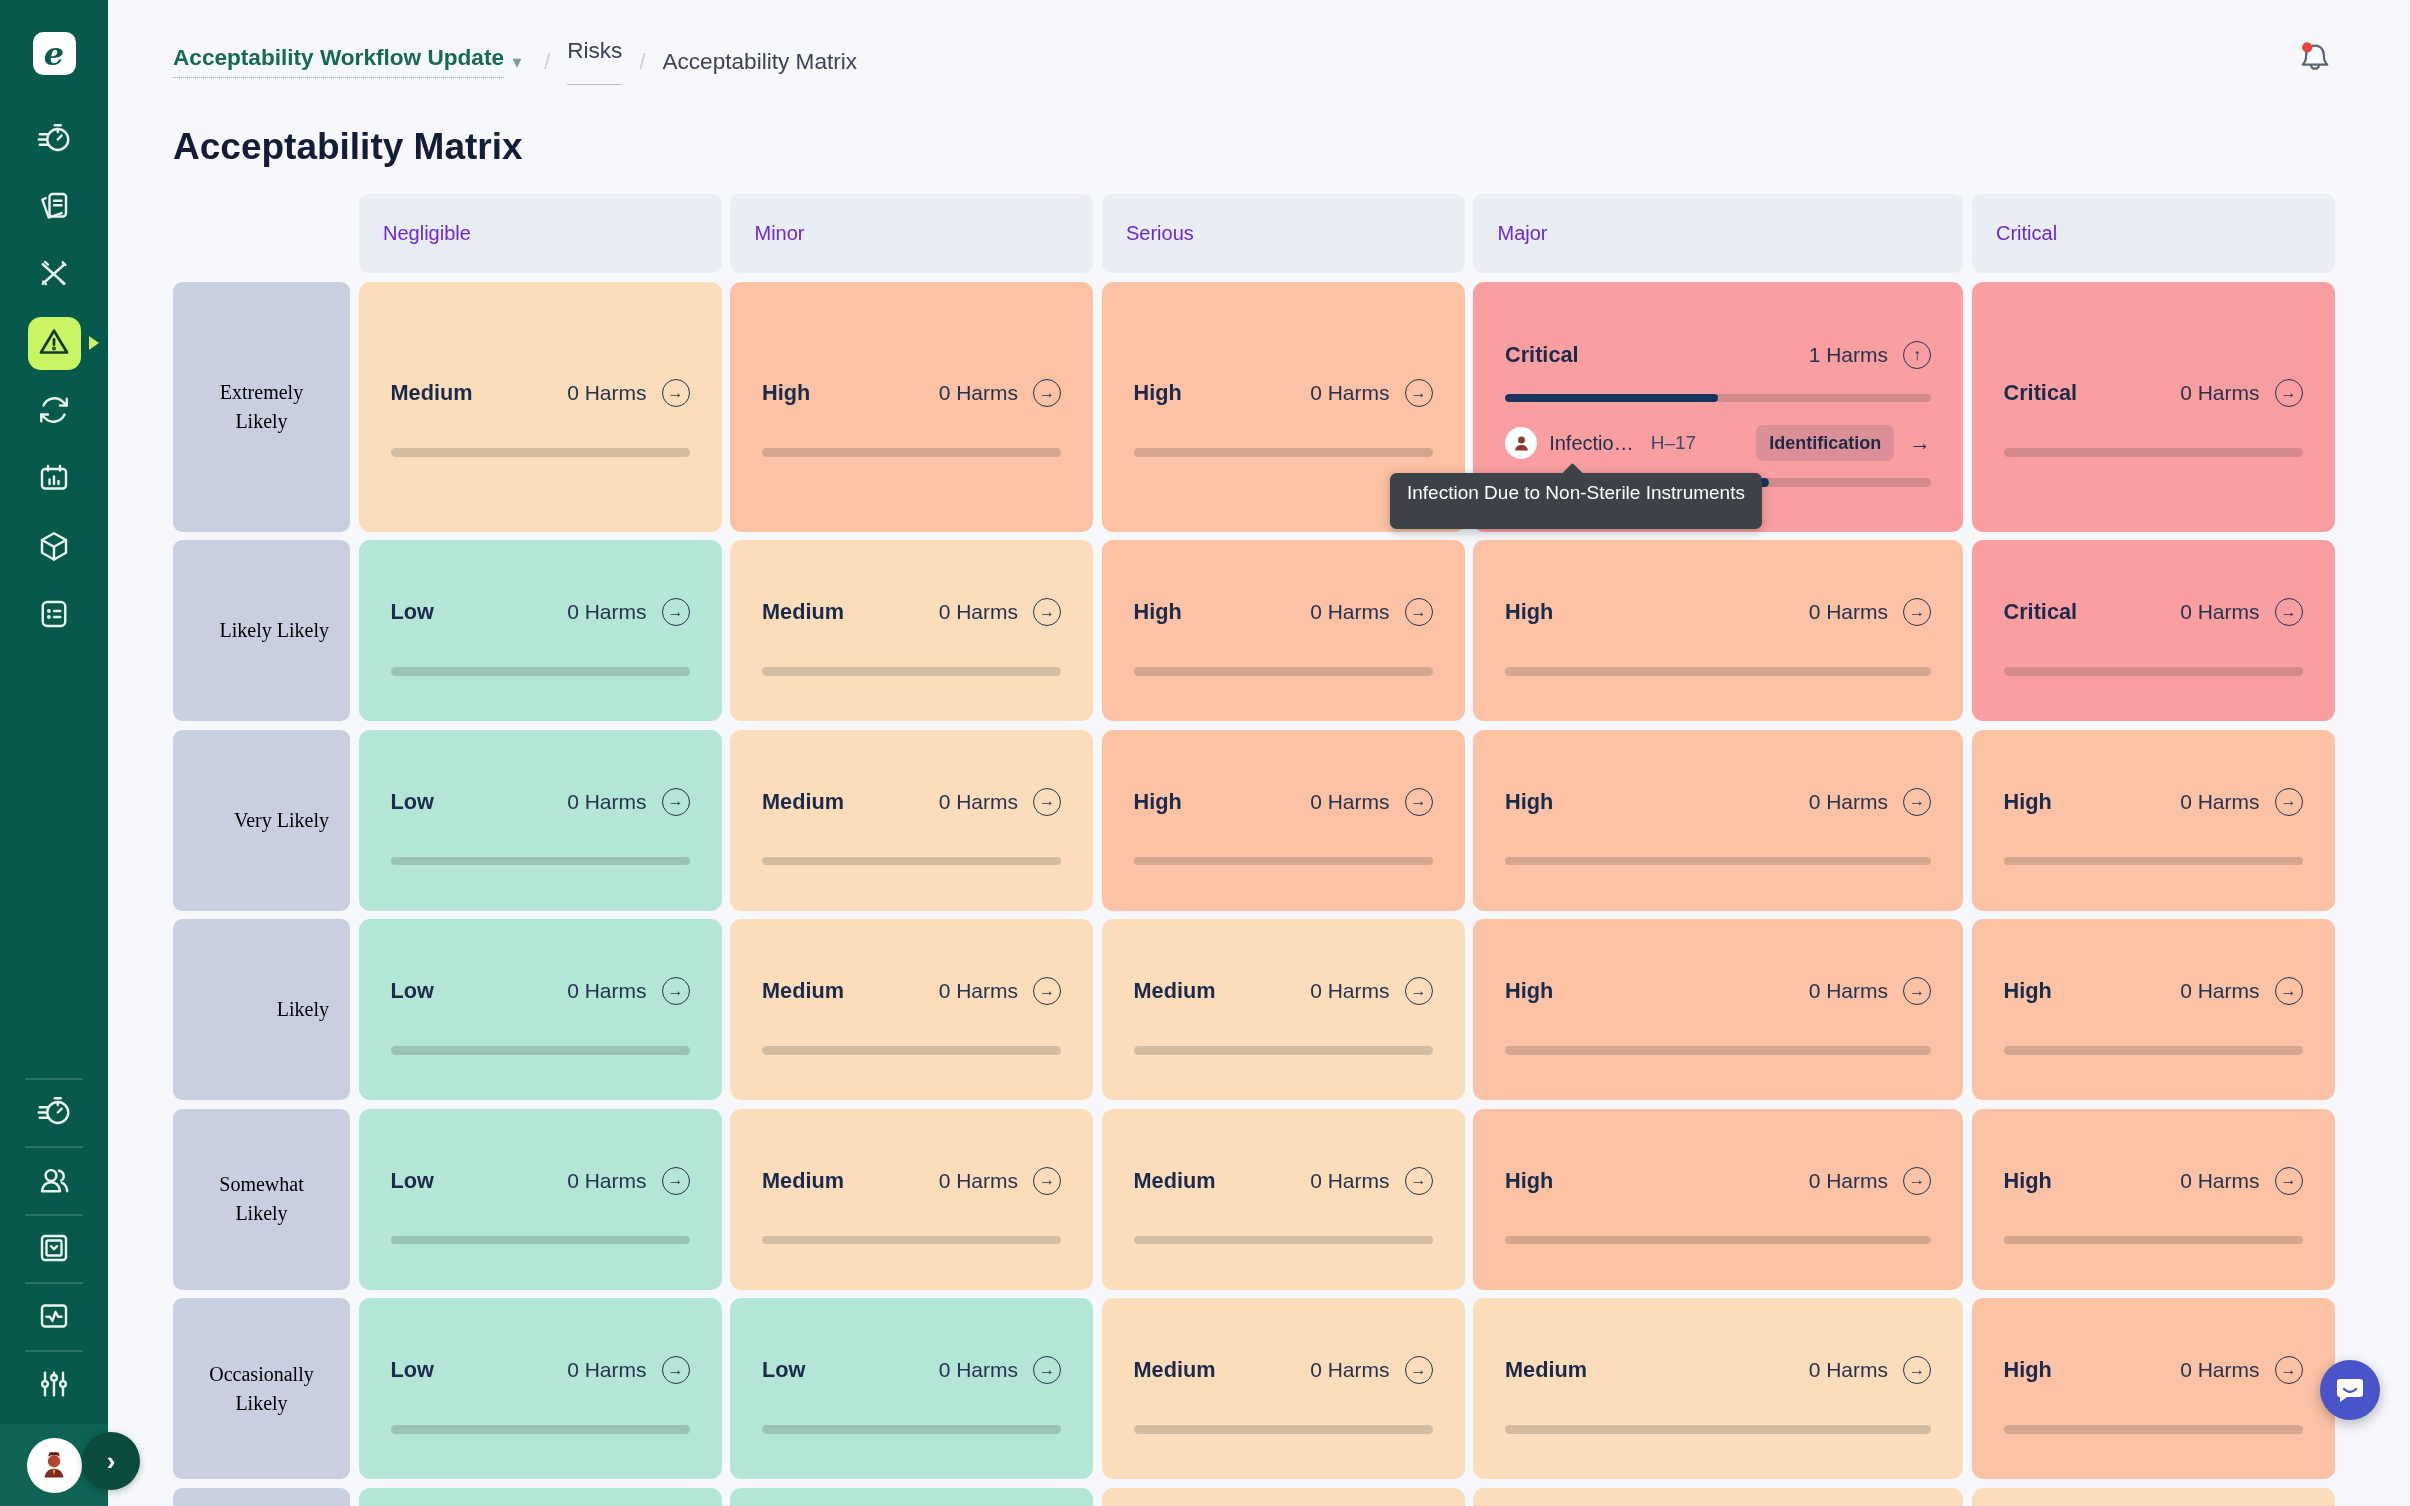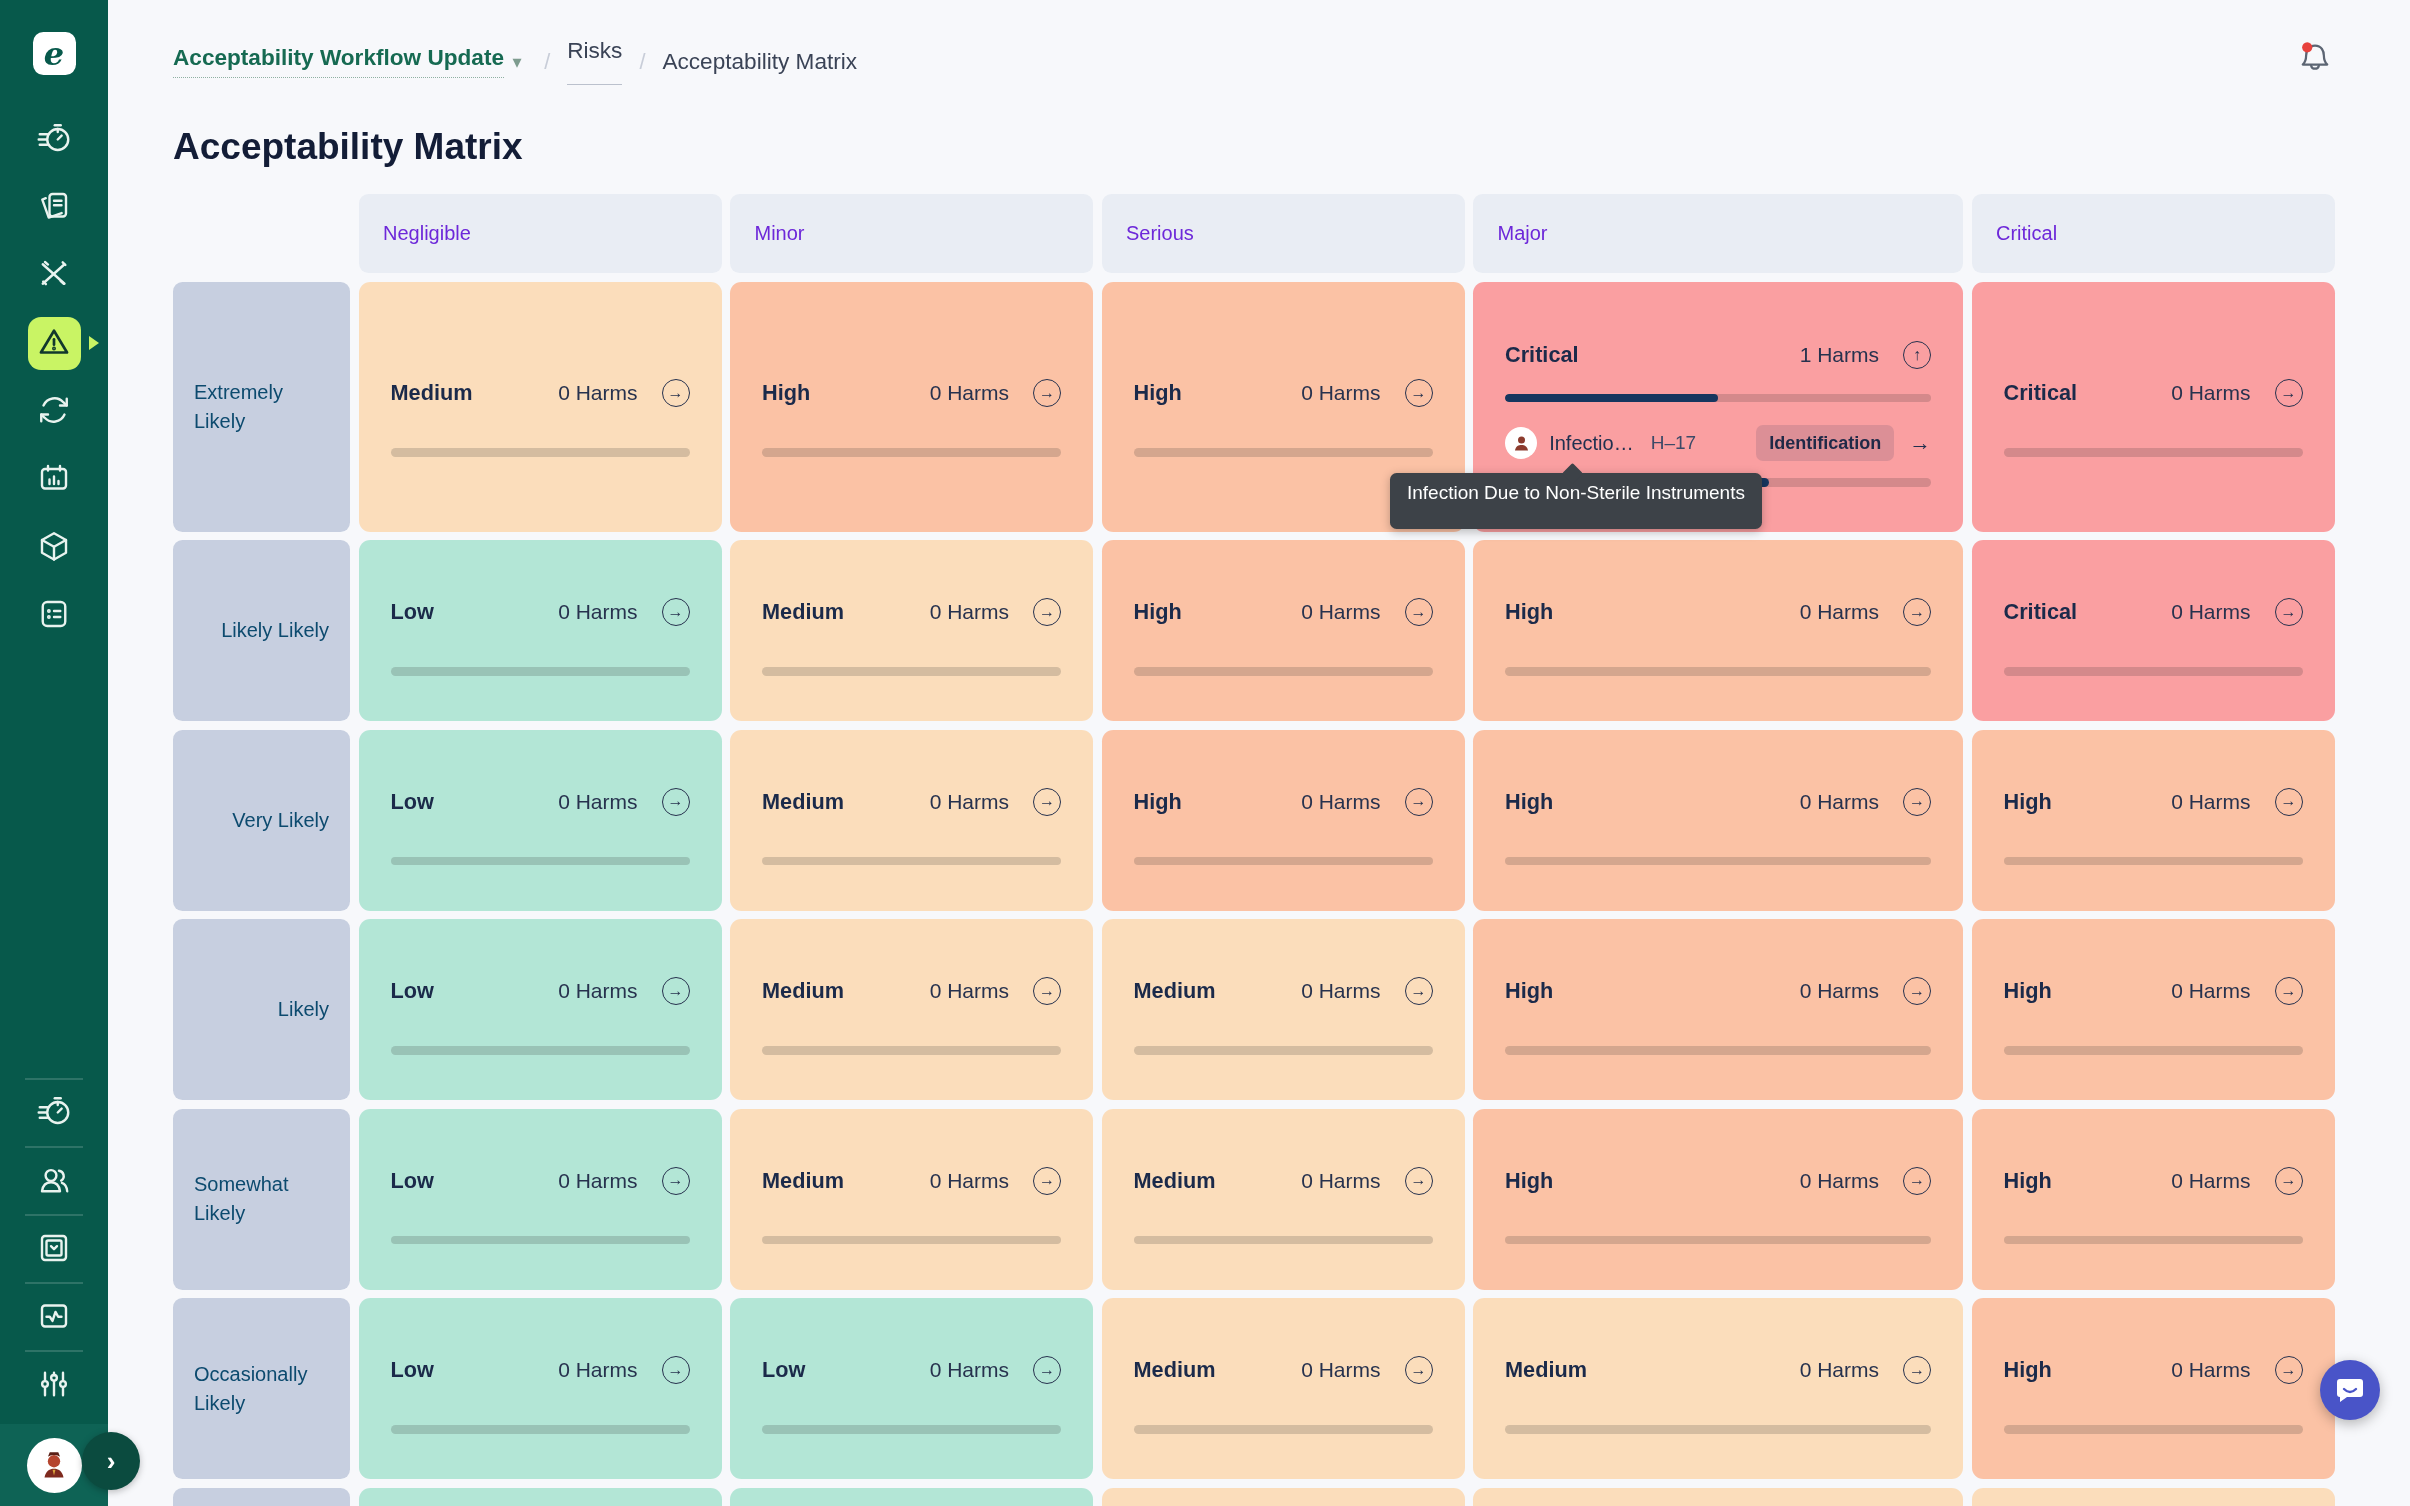--- a/index.html
+++ b/index.html
@@ -42,33 +42,33 @@
   .bell-wrap{margin-left:auto;position:relative;cursor:pointer;margin-right:11.3px;}
   .page-title{margin:41px 0 0;font-size:37px;font-weight:700;color:#131D37;}
 
   
   .matrix{display:grid;margin-top:26px;gap:8.5px;
     grid-template-columns:177px 363px 363px 363px 490px 363px;
     grid-template-rows:79px 250px 181px 181px 181px 181px 181px 181px;}
   .m-colhead{background:var(--column-header-bg);border-radius:9.4px;display:flex;align-items:center;
     padding-left:24.5px;font-size:20px;color:#6d28d9;}
   .m-rowlab{background:var(--row-label-bg);border-radius:9.4px;display:flex;align-items:center;
-    justify-content:flex-end;text-align:left;padding:0 21px;font-size:20px;color:#0c4a6e;line-height:1.45;}
+    justify-content:flex-end;text-align:center;padding:0 21px;font-size:20px;color:#000000;line-height:1.45;font-family:Liberation Serif, serif;}
   .m-cell{border-radius:11.3px;display:flex;flex-direction:column;justify-content:center;
     padding:13px 32px 0;position:relative;cursor:pointer;}
   .m-cell.tall{padding-top:22.6px;}
   .m-cell.has-harm{padding-top:15px;}
   .lv-low{background:var(--low);}
   .lv-medium{background:var(--medium);}
   .lv-high{background:var(--high);}
   .lv-critical{background:var(--critical);}
   .c-top{display:flex;align-items:center;justify-content:space-between;margin-bottom:41px;}
   .has-harm .c-top{margin-bottom:24.5px;}
   .c-level{font-weight:700;font-size:21.7px;color:#1B2A4A;}
-  .c-harms{display:flex;align-items:center;gap:24px;font-size:21px;color:#27324E;cursor:pointer;}
+  .c-harms{display:flex;align-items:center;gap:15px;font-size:21px;color:#27324E;cursor:pointer;}
   .c-circle{width:28px;height:28px;border:1.9px solid #27324E;border-radius:50%;display:flex;
     align-items:center;justify-content:center;font-size:16px;line-height:1;padding-bottom:0.9px;box-sizing:border-box;}
   .c-bar{height:8.5px;border-radius:4.7px;background:rgba(40,40,40,0.18);overflow:hidden;}
   .c-fill{height:100%;background:var(--navy);border-radius:4.7px;}
   .c-harm{display:flex;align-items:center;margin:22.6px 0 17px;font-size:20px;color:#20304F;}
   .h-avatar{width:32px;height:32px;border-radius:50%;background:#fff;display:flex;flex:none;
     align-items:center;justify-content:center;margin-right:12.2px;}
   .h-name{white-space:nowrap;}
   .h-id{margin-left:17px;color:#3C4A68;font-size:19px;}
   .h-badge{background:rgba(22,40,77,0.13);color:#1F2947;font-weight:600;font-size:18px;

